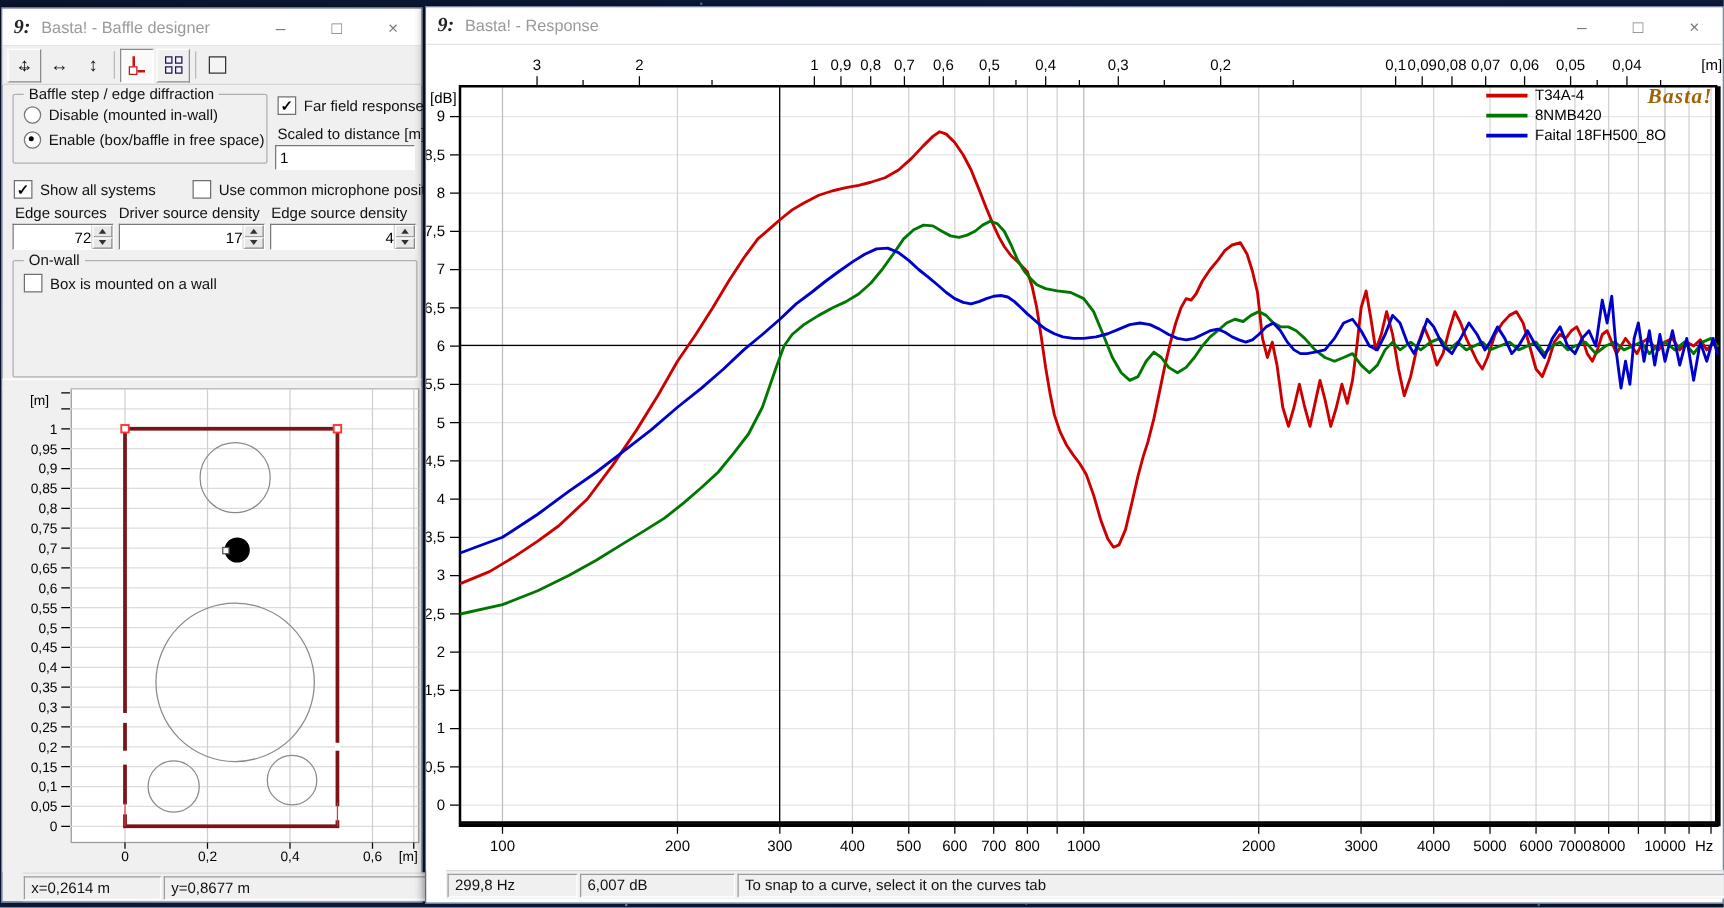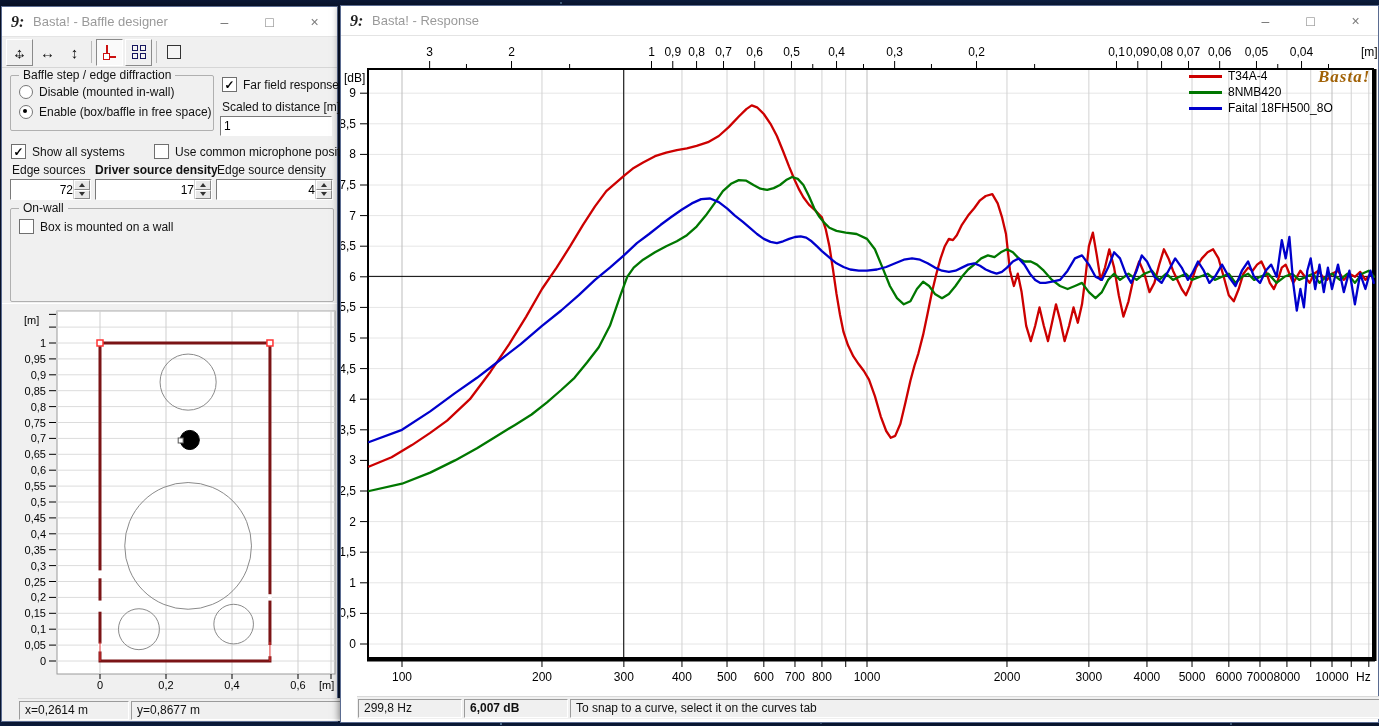--- a/index.html
+++ b/index.html
@@ -148,21 +148,21 @@
       <span class="lbl">Show all systems</span>
     </div>
     <div class="ctl-row" style="left:152px;top:77px;">
       <span class="cb"></span>
       <span class="lbl">Use common microphone position</span>
     </div>
 
     <div class="ctl-row" style="left:10px;top:96px;">
         <span class="lbl">Edge sources</span>
       </div>
-    <div class="ctl-row" style="left:93px;top:96px;font-weight:bold;">
+    <div class="ctl-row" style="left:93px;top:96px;">
         <span class="lbl">Driver source density</span>
       </div>
     <div class="ctl-row" style="left:215px;top:96px;">
         <span class="lbl">Edge source density</span>
       </div>
 
     <div class="spin" style="left:8px;top:112px;width:81px;">
       <span class="val">72</span>
       <span class="btns">
           <span class="sb">
@@ -516,17 +516,17 @@
       <div class="legend-row">
         <span class="legend-line" style="background: rgb(0, 0, 204);"></span>
         <span>Faital 18FH500_8O</span>
       </div>
     </div>
     <span class="watermark" style="left:977px;top:31px;">Basta!</span>
   </div>
 
   <div class="statusbar" style="top:690px;">
     <span class="sfield" style="width:104px;">299,8 Hz</span>
-    <span class="sfield" style="width:104px;font-weight:bold;">6,007 dB</span>
+    <span class="sfield" style="width:124px;">6,007 dB</span>
     <span class="sfield" style="flex:1;">To snap to a curve, select it on the curves tab</span>
     <span class="grip"></span>
   </div>
 </div>
 
 </body></html>

